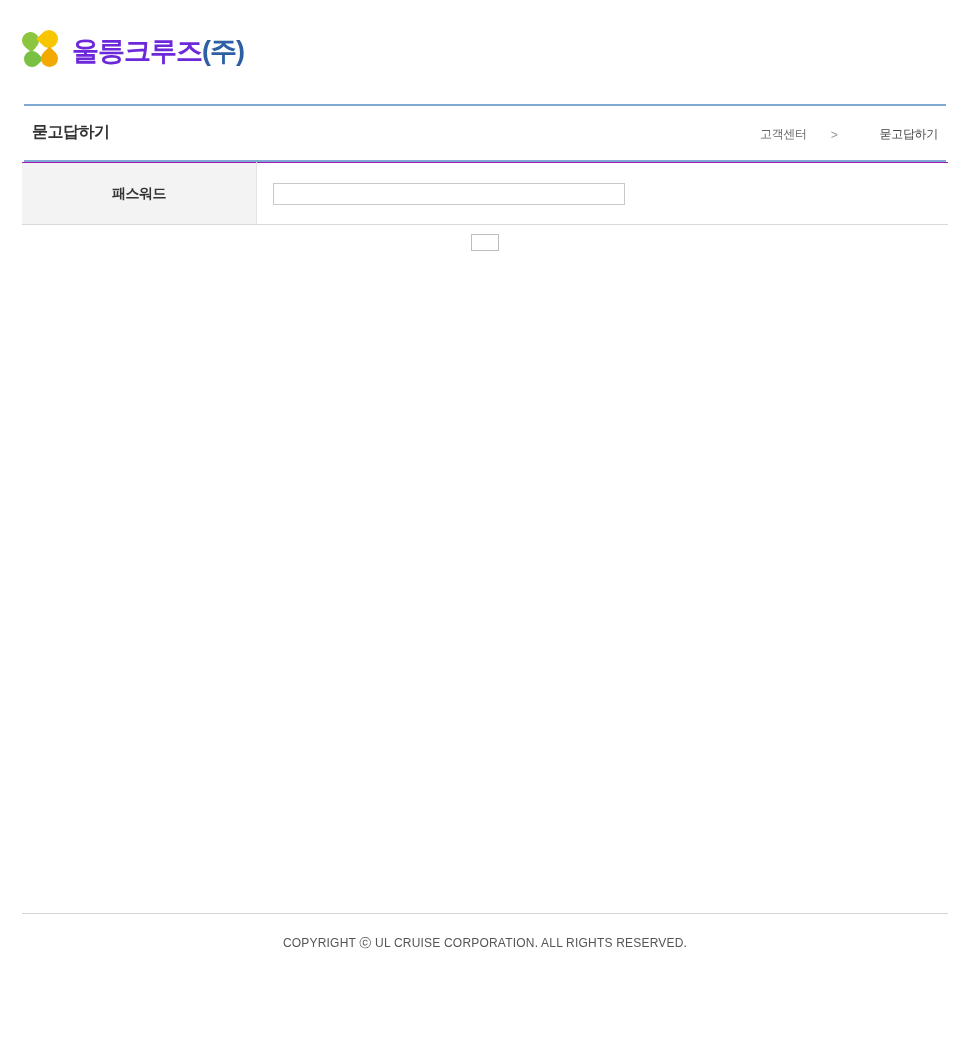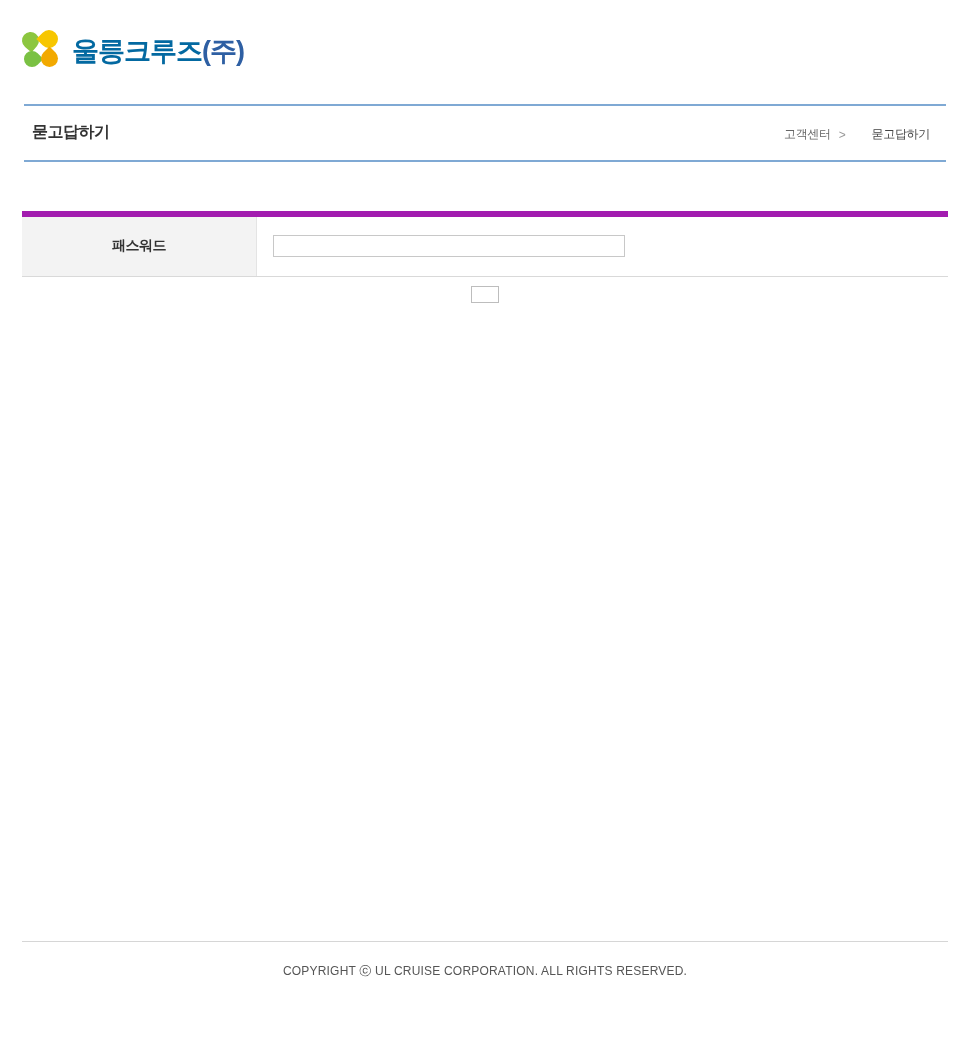--- a/index.html
+++ b/index.html
@@ -66,21 +66,21 @@
     background: #f2a900;
     transform: rotate(135deg);
   }
   .logo-text {
     font-size: 27px;
     font-weight: bold;
     letter-spacing: -1px;
     line-height: 1;
     white-space: nowrap;
   }
-  .logo-text .part-a { color: #0369a1; }
+  .logo-text .part-a { color: #6d28d9; }
   .logo-text .part-b { color: #2e5fa3; }
 
   
   .titlebar {
     position: relative;
     margin: 0 24px;
     height: 54px;
     border-top: 2px solid #7fa9d4;
     border-bottom: 2px solid #7fa9d4;
     background: #ffffff;
@@ -89,48 +89,47 @@
     position: absolute;
     left: 8px;
     top: 16px;
     font-size: 16px;
     font-weight: bold;
     color: #333333;
     letter-spacing: -0.5px;
   }
   .breadcrumb {
     position: absolute;
-    right: 16px;
+    right: 8px;
     top: 20px;
     font-size: 12px;
     color: #666666;
     display: flex;
     align-items: center;
-    gap: 6px;
+    gap: 22px;
     letter-spacing: -0.3px;
   }
   .breadcrumb .sep {
     color: #999999;
     padding: 0 2px;
   }
   .breadcrumb .crumb-last {
     color: #444444;
     margin-left: 18px;
   }
 
   
   .content {
     margin: 0 22px;
     padding-top: 0;
   }
   .pw-table {
     width: 100%;
     border-collapse: collapse;
-    border-top: 6px solid #a21caf;
-    margin-top: 49px;
+    border-top: 1px solid #a21caf;
   }
   .pw-table tr {
     height: 62px;
   }
   .pw-table th {
     width: 232px;
     background: #f3f3f3;
     border-bottom: 1px solid #d9d9d9;
     border-right: 1px solid #e4e4e4;
     font-size: 14px;
@@ -174,21 +173,20 @@
     cursor: pointer;
   }
 
   
   .footer {
     position: absolute;
     left: 0;
     right: 0;
     top: 913px;
     height: 80px;
-    margin-top: 28px;
   }
   .footer-rule {
     margin: 0 22px;
     border-top: 1px solid #d6d6d6;
   }
   .copyright {
     text-align: center;
     font-size: 12px;
     color: #555555;
     padding-top: 21px;

